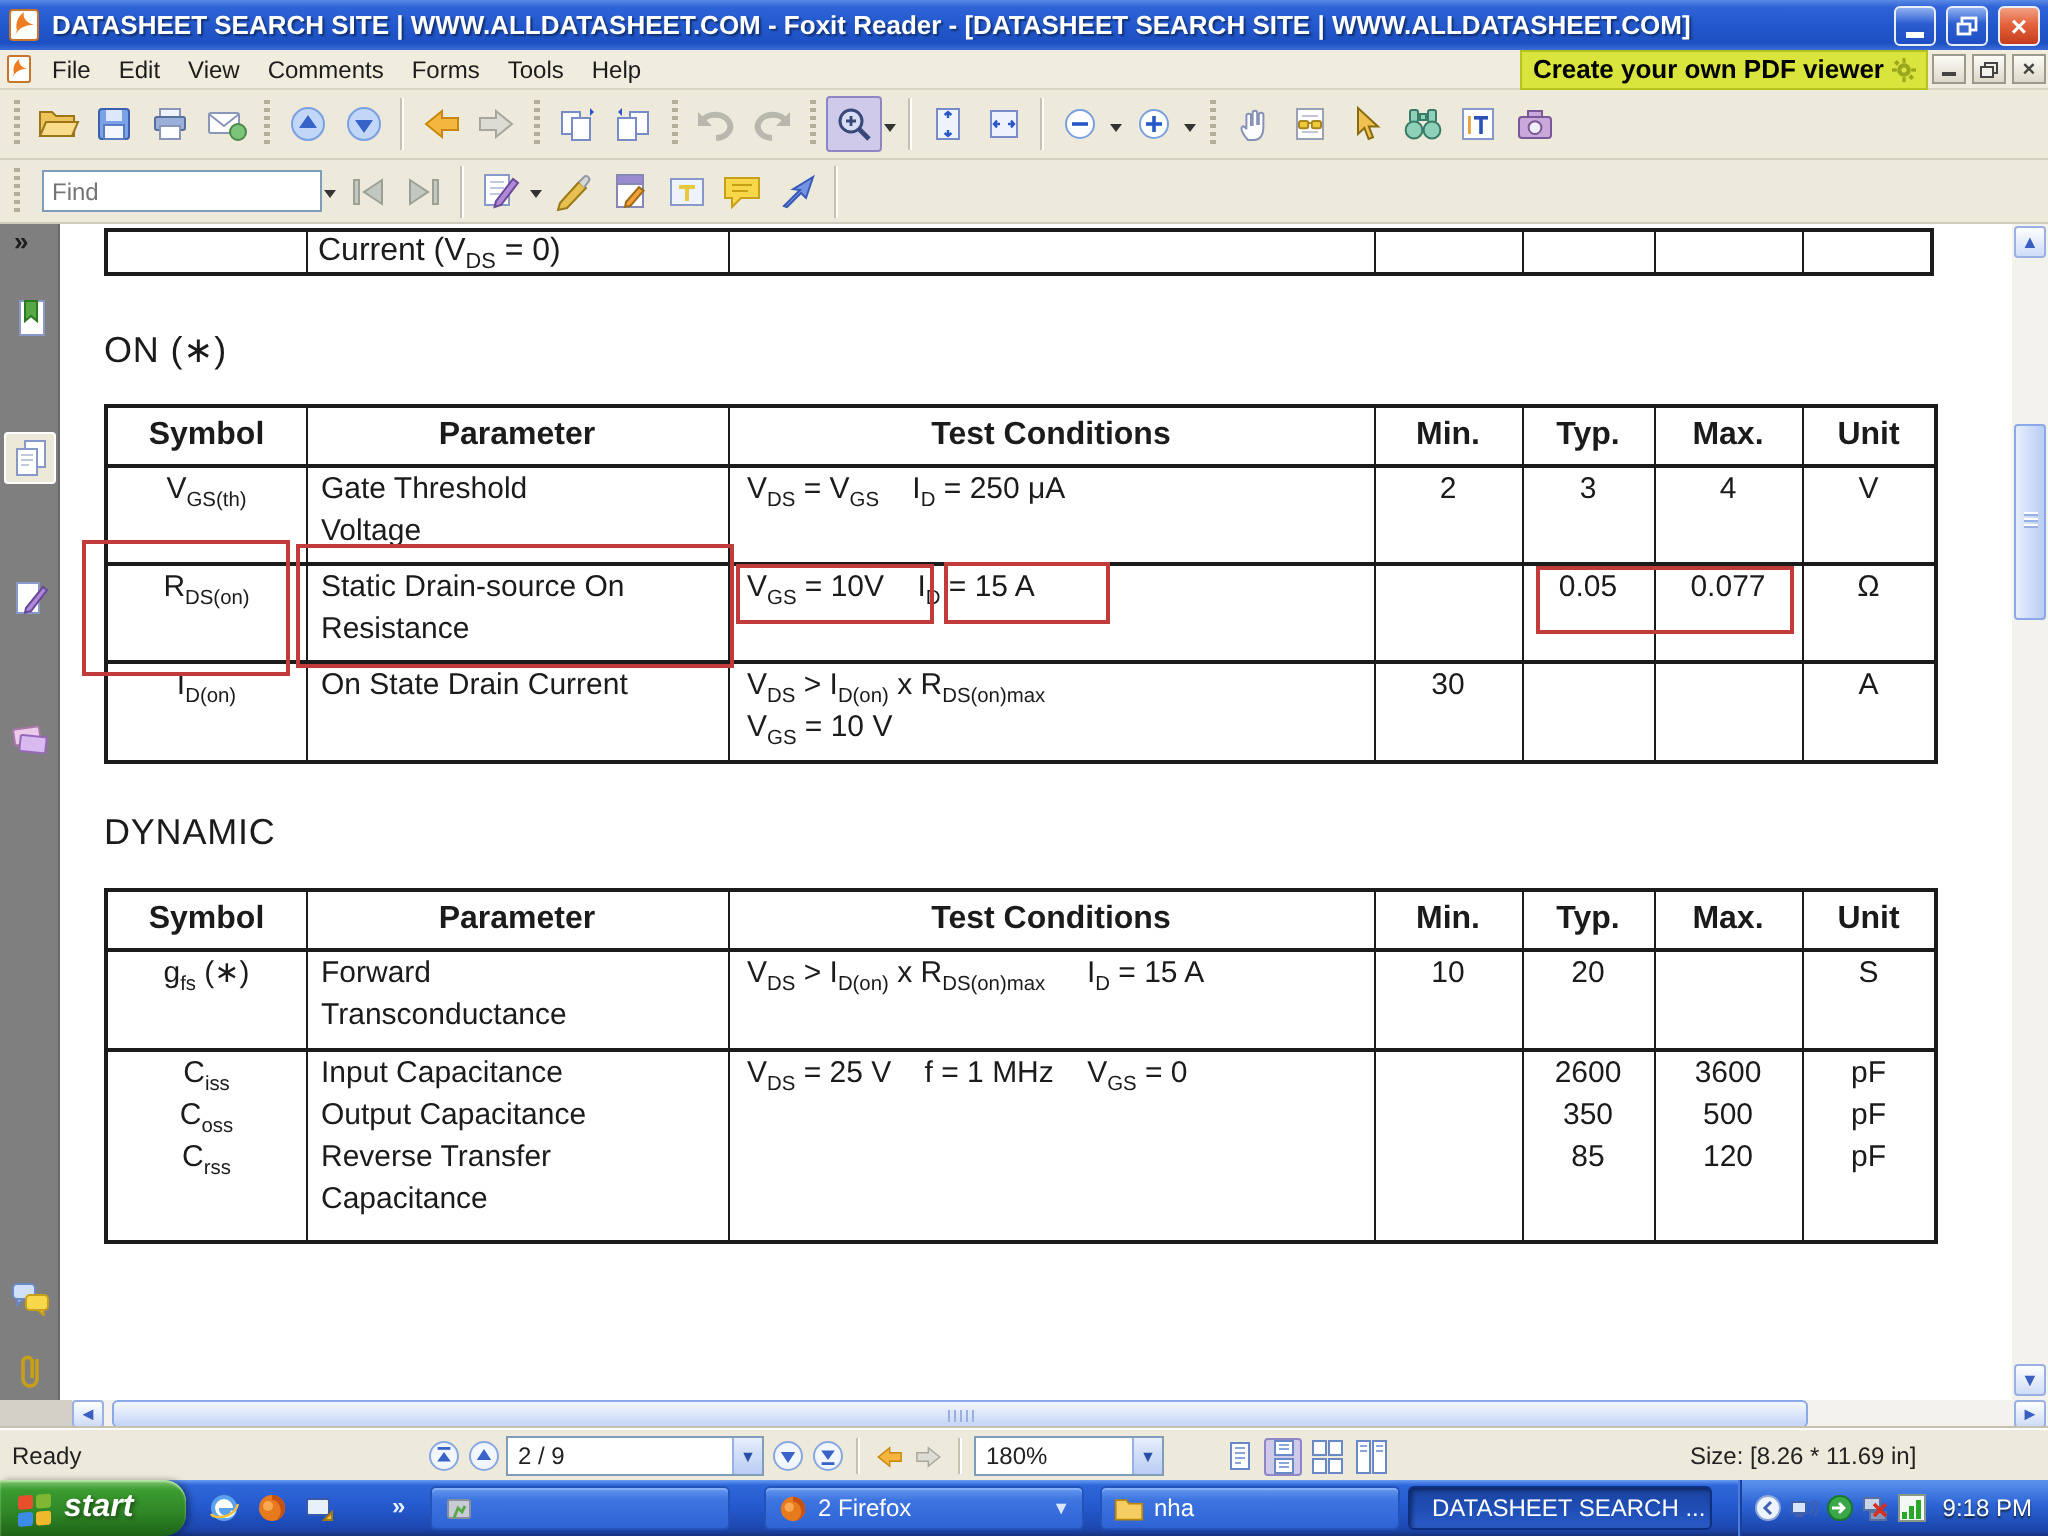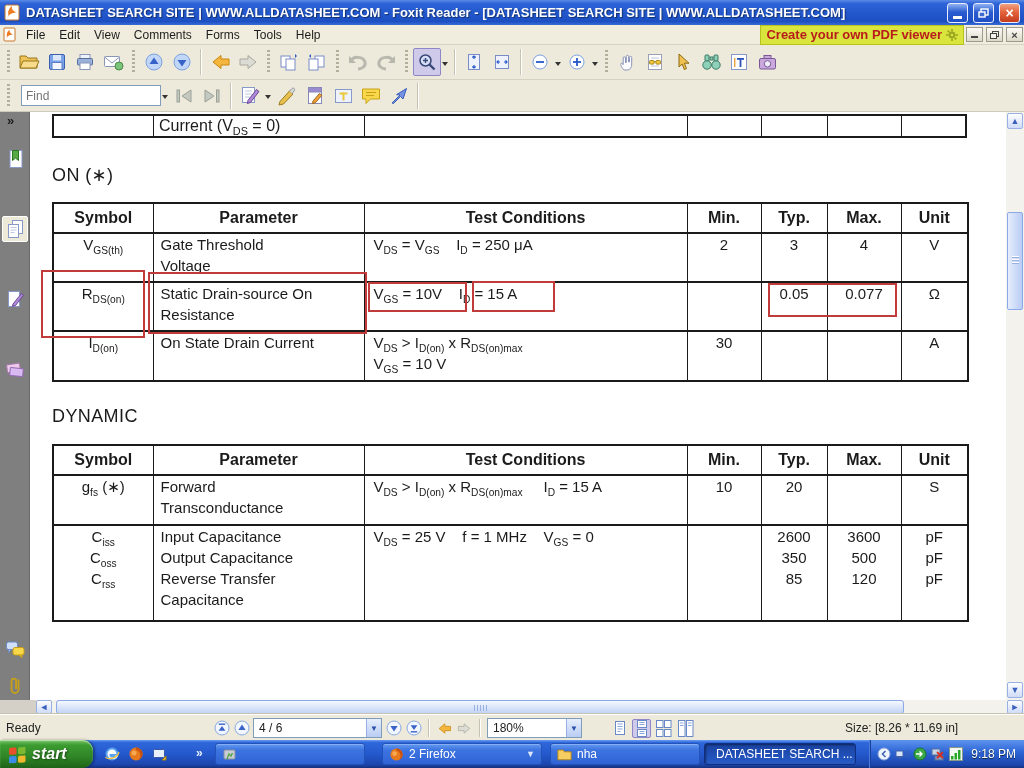--- a/index.html
+++ b/index.html
@@ -18,21 +18,21 @@
   .winbtn.blue { background:linear-gradient(180deg,#8fb0f2,#2a5cd0 45%,#1f4fc4); }
   .winbtn.red  { background:linear-gradient(180deg,#f1a183,#e4633c 45%,#c43c1d); }
   .glyph-min { width:9px; height:3px; background:#fff; margin-top:10px; }
   .glyph-x { font-size:14px; font-weight:bold; line-height:1; }
 
   
   .menubar { position:absolute; left:0; top:25px; width:1024px; height:20px; background:#f0edde;
     border-bottom:1px solid #d8d4c4; display:flex; align-items:center; font-size:12px; color:#1c1c1c; }
   .menu-item { padding:2px 7px; cursor:default; }
   .menubar .spacer { flex:1; }
-  .promo { background:#d9e43c; border:1px solid #b7c31d; color:#b91c1c; font-weight:bold; font-size:13px;
+  .promo { background:#d9e43c; border:1px solid #b7c31d; color:#000000; font-weight:bold; font-size:13px;
     padding:0 5px; height:20px; display:flex; align-items:center; gap:4px; }
   .mdi-btn { width:17px; height:15px; border:1px solid #9a9a8e; background:linear-gradient(#fcfbf6,#ddd9c9);
     margin-left:2px; margin-right:1px; display:flex; align-items:center; justify-content:center; color:#444; }
   .mdi-icon { margin:0 3px; display:flex; }
 
   
   .toolbar1 { position:absolute; left:0; top:45px; width:1024px; height:35px; background:#eeeadb;
     border-bottom:1px solid #d6d2c2; display:flex; align-items:center; padding-left:2px; }
   .toolbar2 { position:absolute; left:0; top:80px; width:1024px; height:32px; background:#eeeadb;
     border-bottom:1px solid #cfcbbb; display:flex; align-items:center; padding-left:2px; }
@@ -652,21 +652,21 @@
             <path d="M8 6l3.4 4.8H4.6z" fill="#3a63c8"></path>
           </svg>
         </span>
       <span class="pgbtn">
         <svg width="16" height="16" viewBox="0 0 16 16">
             <circle cx="8" cy="8" r="7" fill="#f2f6fe" stroke="#88a8e0"></circle>
             <path d="M8 4.5l3.6 5.5H4.4z" fill="#3a63c8"></path>
           </svg>
         </span>
       <span class="combo" style="width:129px">
-        <span class="cval">4 / 6</span>
+        <span class="cval">2 / 9</span>
         <span class="cbtn">▼</span>
       </span>
       <span class="pgbtn">
         <svg width="16" height="16" viewBox="0 0 16 16">
             <circle cx="8" cy="8" r="7" fill="#f2f6fe" stroke="#88a8e0"></circle>
             <path d="M8 11.5L4.4 6h7.2z" fill="#3a63c8"></path>
           </svg>
         </span>
       <span class="pgbtn">
         <svg width="16" height="16" viewBox="0 0 16 16">

